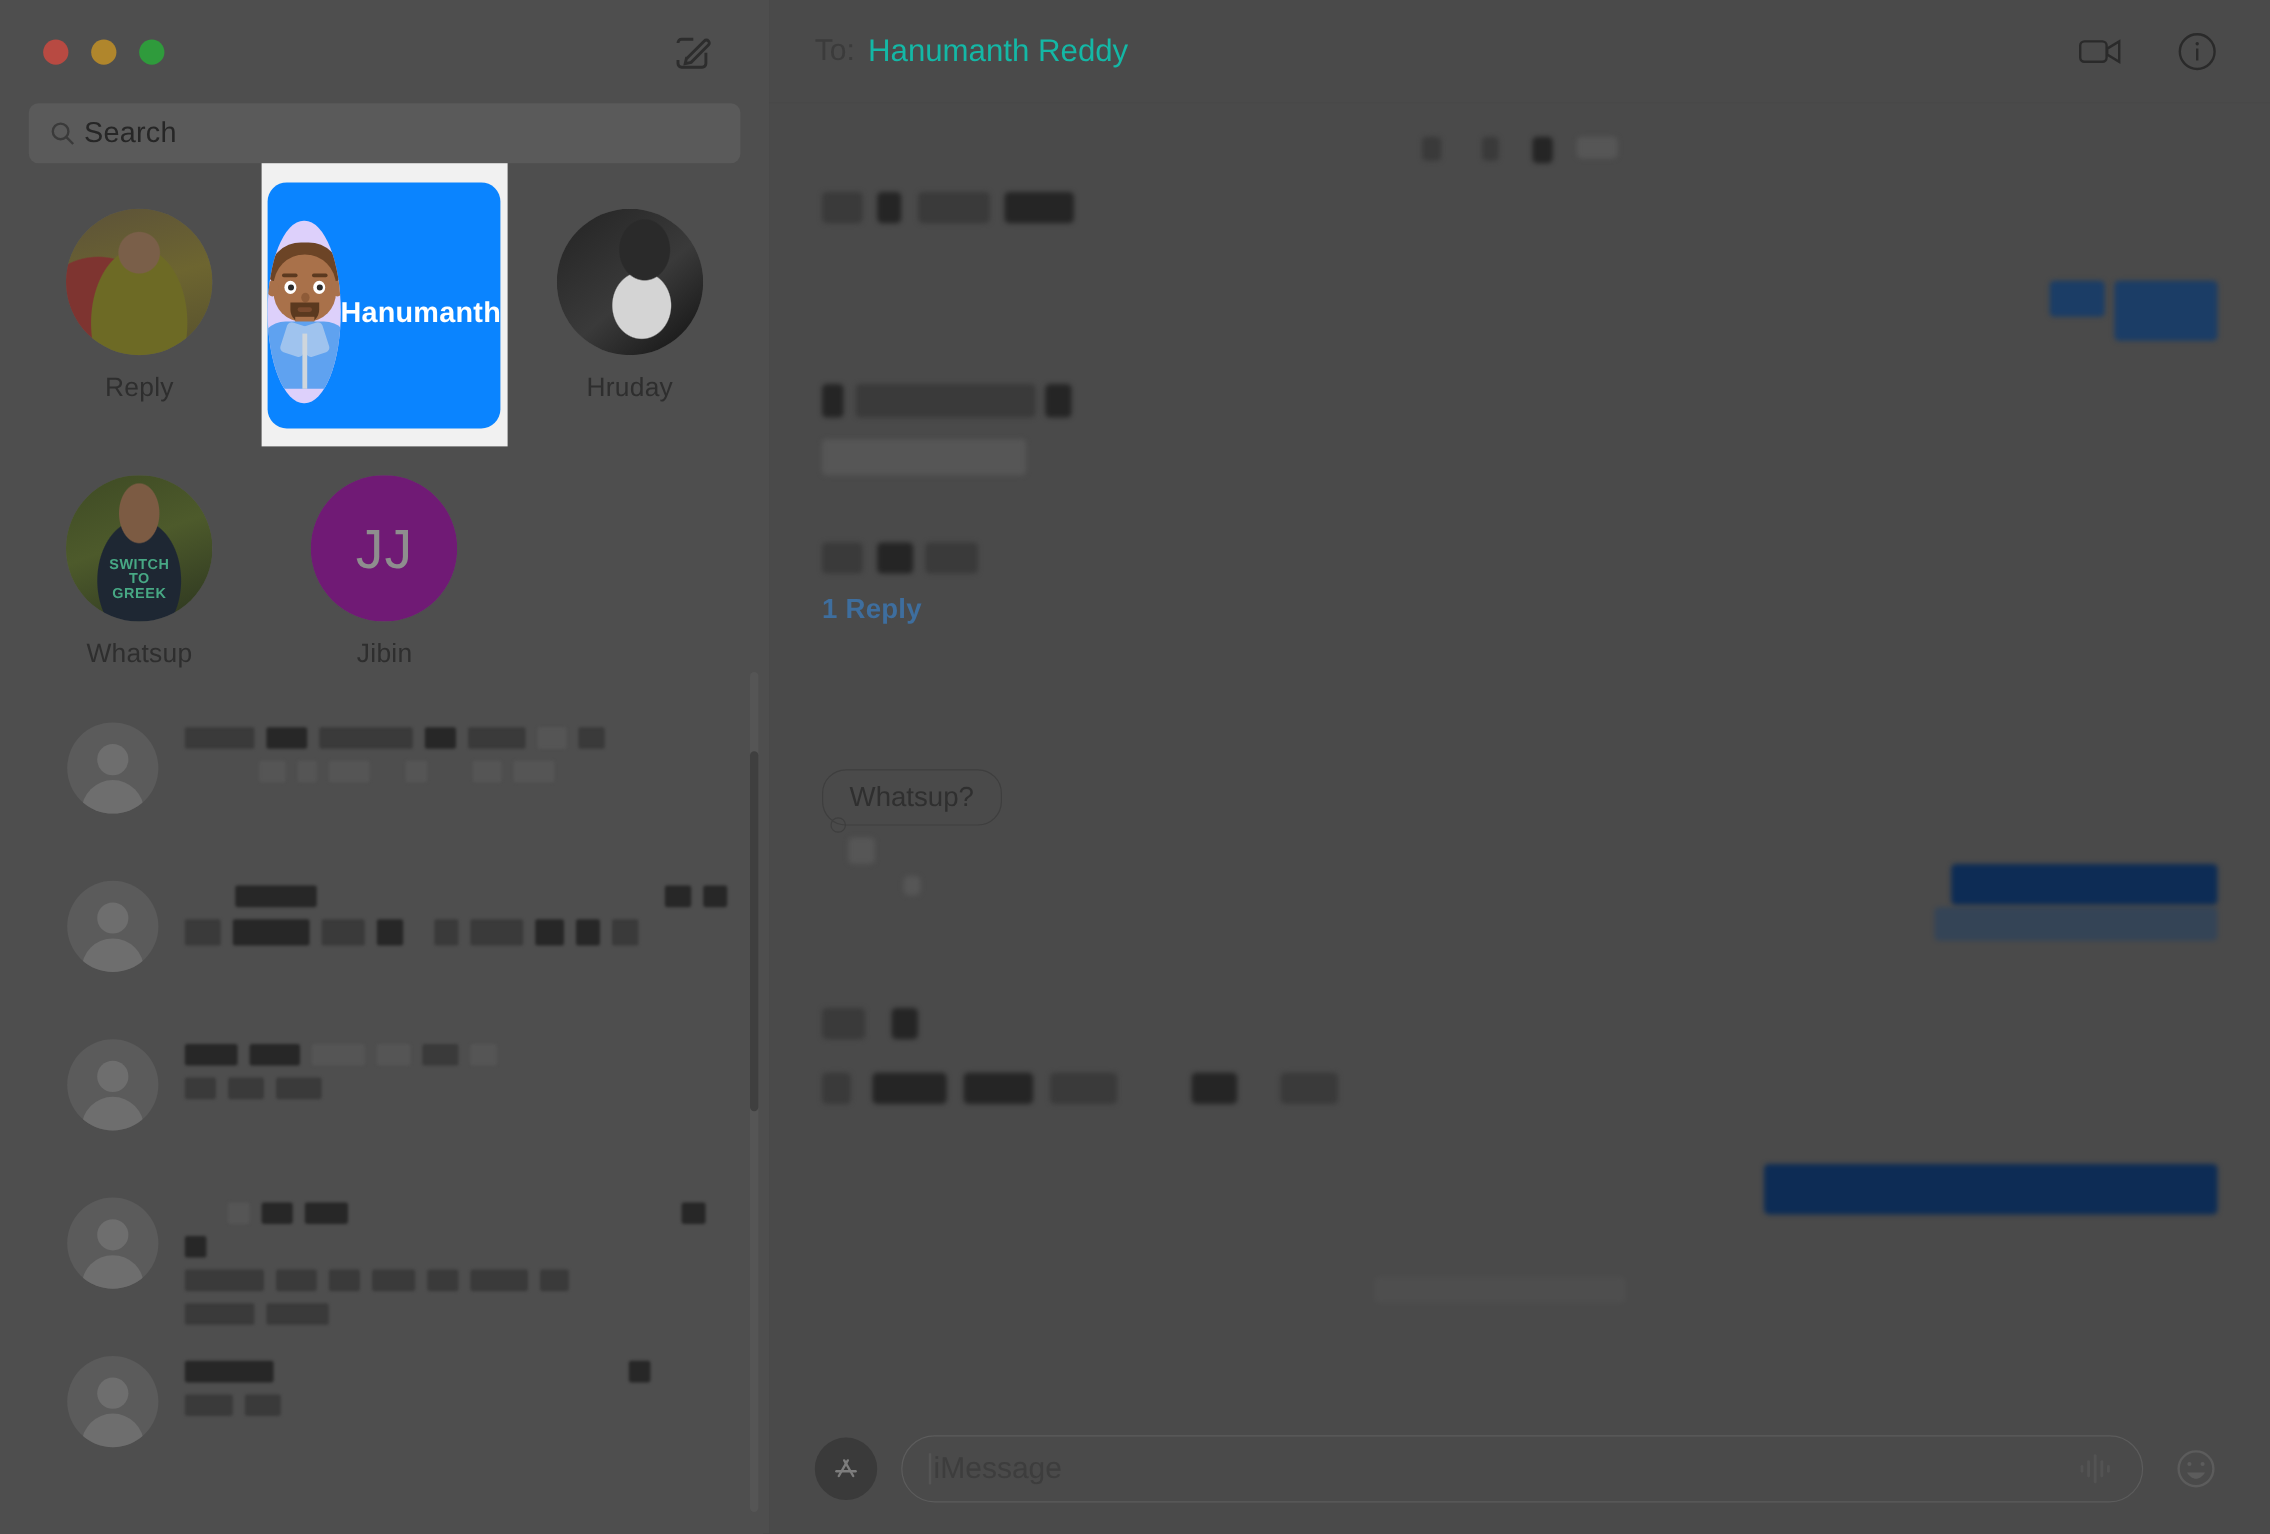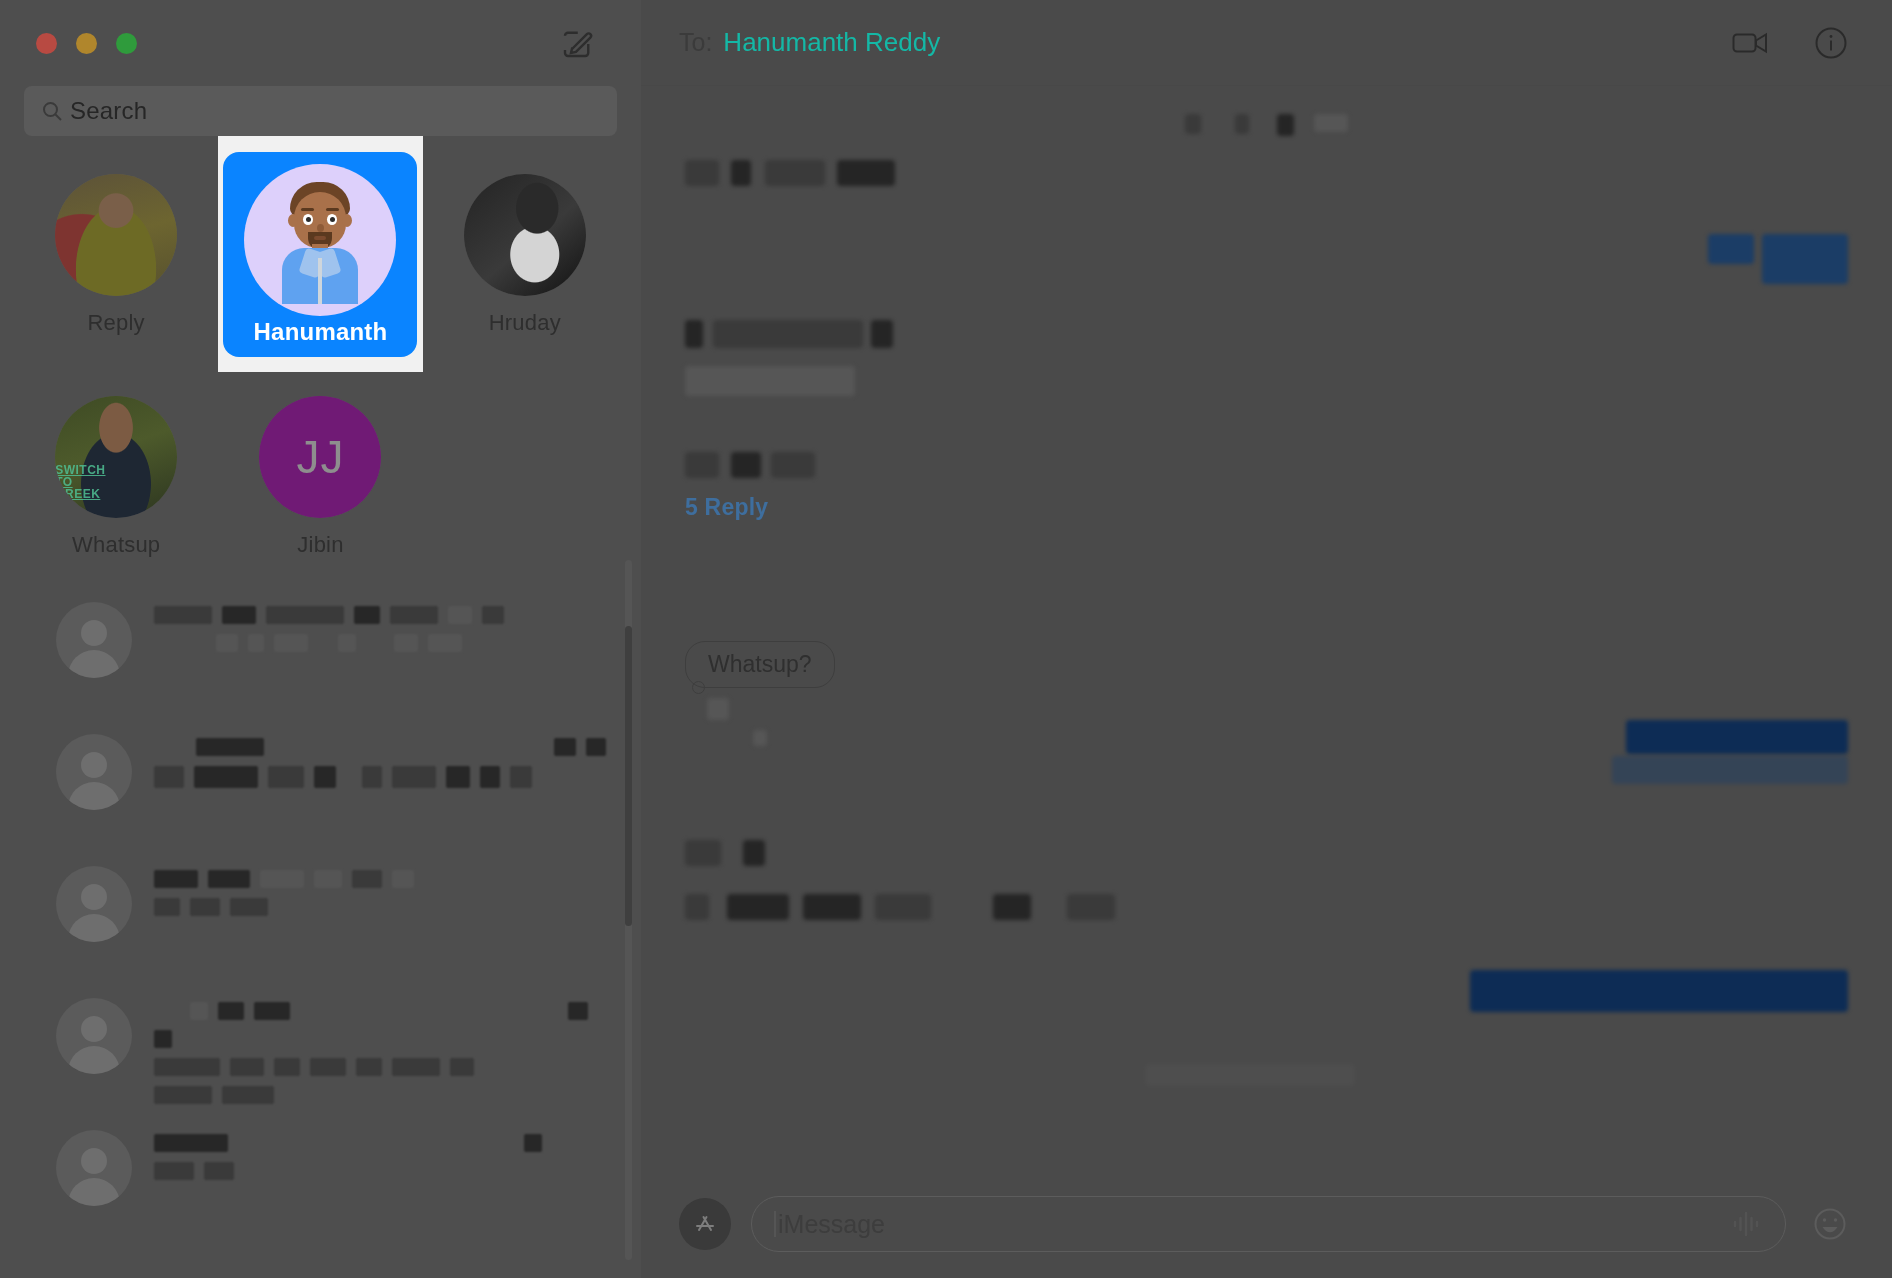--- a/index.html
+++ b/index.html
@@ -95,21 +95,21 @@
     justify-content: center;
     height: 236px;
     margin-top: -24px;
     z-index: 5;
   }
   .contact.selected .tile {
     width: 194px; height: 205px;
     background: #0a84ff;
     border-radius: 16px;
     display: flex;
-    flex-direction: column;
+    flex-direction: row;
     align-items: center;
     justify-content: flex-start;
     padding-top: 12px;
   }
   .contact.selected .memoji-circle {
     width: 152px; height: 152px;
     border-radius: 50%;
     background: #ddd0fb;
     position: relative;
     overflow: hidden;
@@ -152,24 +152,24 @@
   .ph-ratnesh {
     position:absolute; inset:0;
     background:
       radial-gradient(ellipse at 50% 26%, #7c5b43 0 19%, rgba(0,0,0,0) 20%),
       radial-gradient(ellipse at 50% 72%, #1e2733 0 40%, rgba(0,0,0,0) 41%),
       linear-gradient(160deg,#3e4a24 0%, #4d5a2b 45%, #2c3520 100%);
     filter: blur(0.3px);
   }
   .ph-ratnesh .tee {
     position:absolute; left:0; right:0; top:56%;
+    text-align:center;
     color:#4fbf93; font-size:12px; line-height:12px;
     font-weight:bold; letter-spacing:0.5px;
     opacity:.85;
-    text-decoration:underline;
   }
   .initials {
     position:absolute; inset:0;
     background:#701a75;
     display:flex; align-items:center; justify-content:center;
     color:#8e8e8e; font-size:46px; letter-spacing:1px;
   }
 
   
   .memoji { position:absolute; left:50%; top:50%; transform:translate(-50%,-50%); width:100px; height:128px; }
@@ -598,21 +598,21 @@
       <div class="msg-row left" style="margin-top:18px">
         <span class="blob light" style="width:170px;height:30px"></span>
       </div>
 
       <div class="msg-row left" style="margin-top:56px">
         <span class="blob grey" style="width:34px;height:26px"></span>
         <span class="blob dark" style="width:30px;height:26px;margin-left:12px"></span>
         <span class="blob grey" style="width:44px;height:26px;margin-left:10px"></span>
       </div>
       <div class="msg-row left" style="margin-top:16px">
-        <span class="reply-link">5 Reply</span>
+        <span class="reply-link">1 Reply</span>
       </div>
 
       <div class="msg-row left" style="margin-top:120px">
         <span class="whatsup-bubble">Whatsup?</span>
       </div>
       <div class="msg-row left" style="margin-top:10px">
         <span class="blob light" style="width:22px;height:22px;margin-left:22px"></span>
       </div>
       <div class="msg-row left" style="margin-top:10px">
         <span class="blob light" style="width:14px;height:16px;margin-left:68px"></span>

